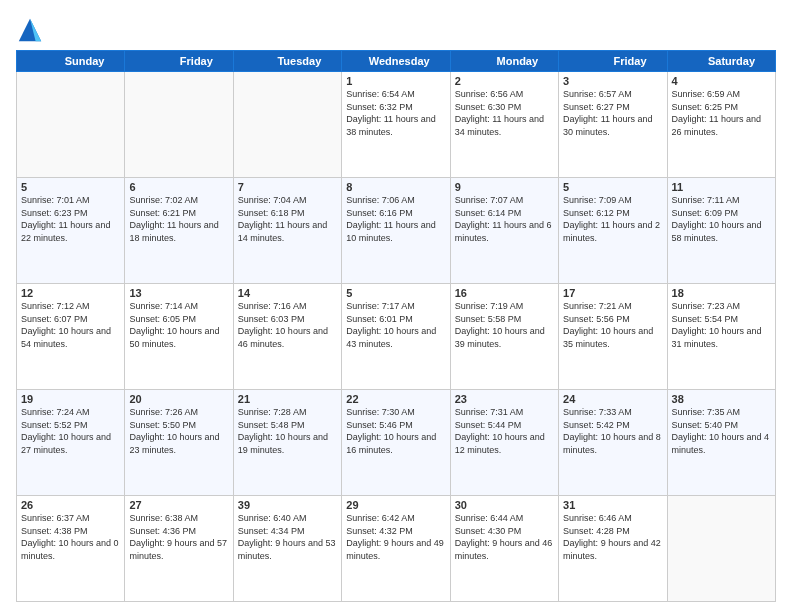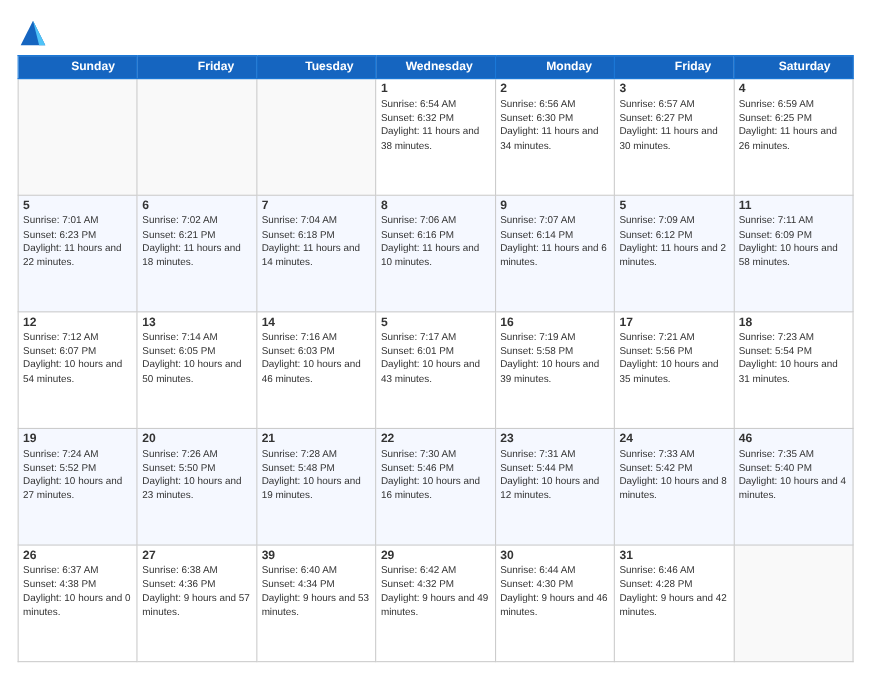--- a/index.html
+++ b/index.html
@@ -237,21 +237,21 @@
           </td>
           <td>
             <span class="day-num">23</span>
             <div class="day-info">Sunrise: 7:31 AM<br>Sunset: 5:44 PM<br>Daylight: 10 hours and 12 minutes.</div>
           </td>
           <td>
             <span class="day-num">24</span>
             <div class="day-info">Sunrise: 7:33 AM<br>Sunset: 5:42 PM<br>Daylight: 10 hours and 8 minutes.</div>
           </td>
           <td>
-            <span class="day-num">46</span>
+            <span class="day-num">38</span>
             <div class="day-info">Sunrise: 7:35 AM<br>Sunset: 5:40 PM<br>Daylight: 10 hours and 4 minutes.</div>
           </td>
         </tr>
         <tr>
           <td>
             <span class="day-num">26</span>
             <div class="day-info">Sunrise: 6:37 AM<br>Sunset: 4:38 PM<br>Daylight: 10 hours and 0 minutes.</div>
           </td>
           <td>
             <span class="day-num">27</span>

